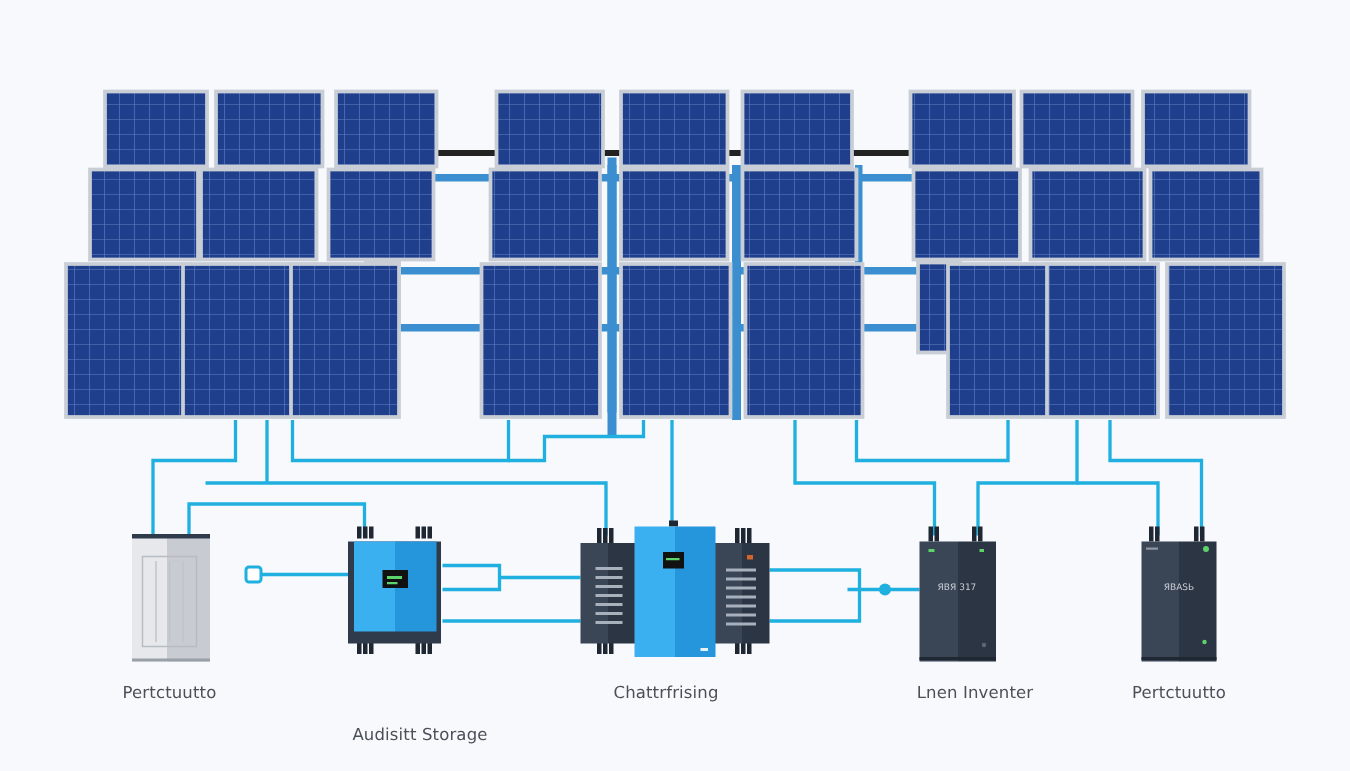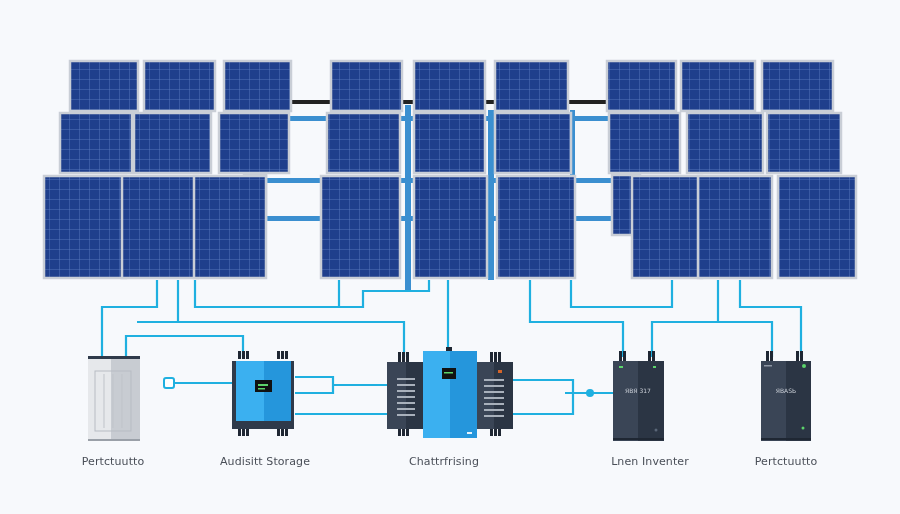--- a/index.html
+++ b/index.html
@@ -236,17 +236,17 @@
     <rect x="761" y="361" width="50" height="80" fill="url(#darkDev)"></rect>
     <circle cx="804" cy="366" r="2" fill="#5cd36b"></circle>
     <rect x="764" y="365" width="8" height="1.5" fill="#8d96a3"></rect>
     <text x="786" y="393" font-size="6" fill="#c9ced6" text-anchor="middle" font-family="DejaVu Sans, sans-serif">ЯВАSЬ</text>
     <circle cx="803" cy="428" r="1.5" fill="#5cd36b"></circle>
     <rect x="761" y="438" width="50" height="2" fill="#1f2733"></rect>
   </g>
 </svg>
 
   <div class="label" style="left:113px;">Pertctuutto</div>
-  <div class="label" style="left:265px;">Audisitt Storage</div>
+  <div class="label" style="left:280px;margin-top:28px;">Audisitt Storage</div>
   <div class="label" style="left:444px;">Chattrfrising</div>
   <div class="label" style="left:650px;">Lnen Inventer</div>
   <div class="label" style="left:786px;">Pertctuutto</div>
 </div>
 
 </body></html>

